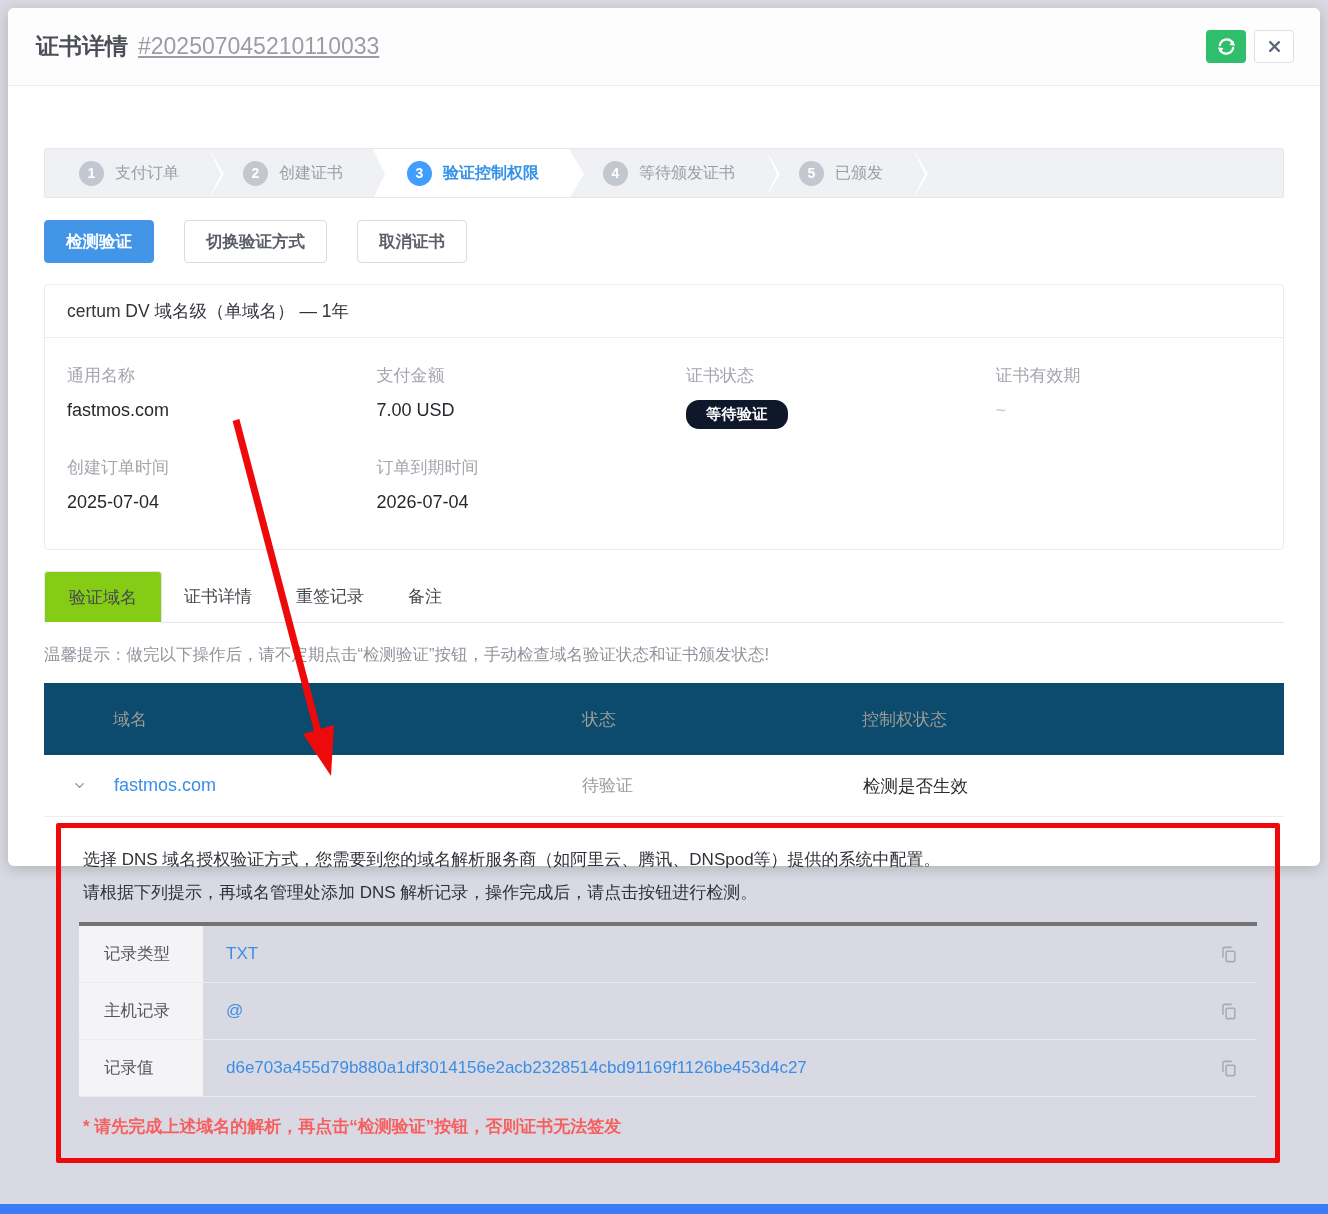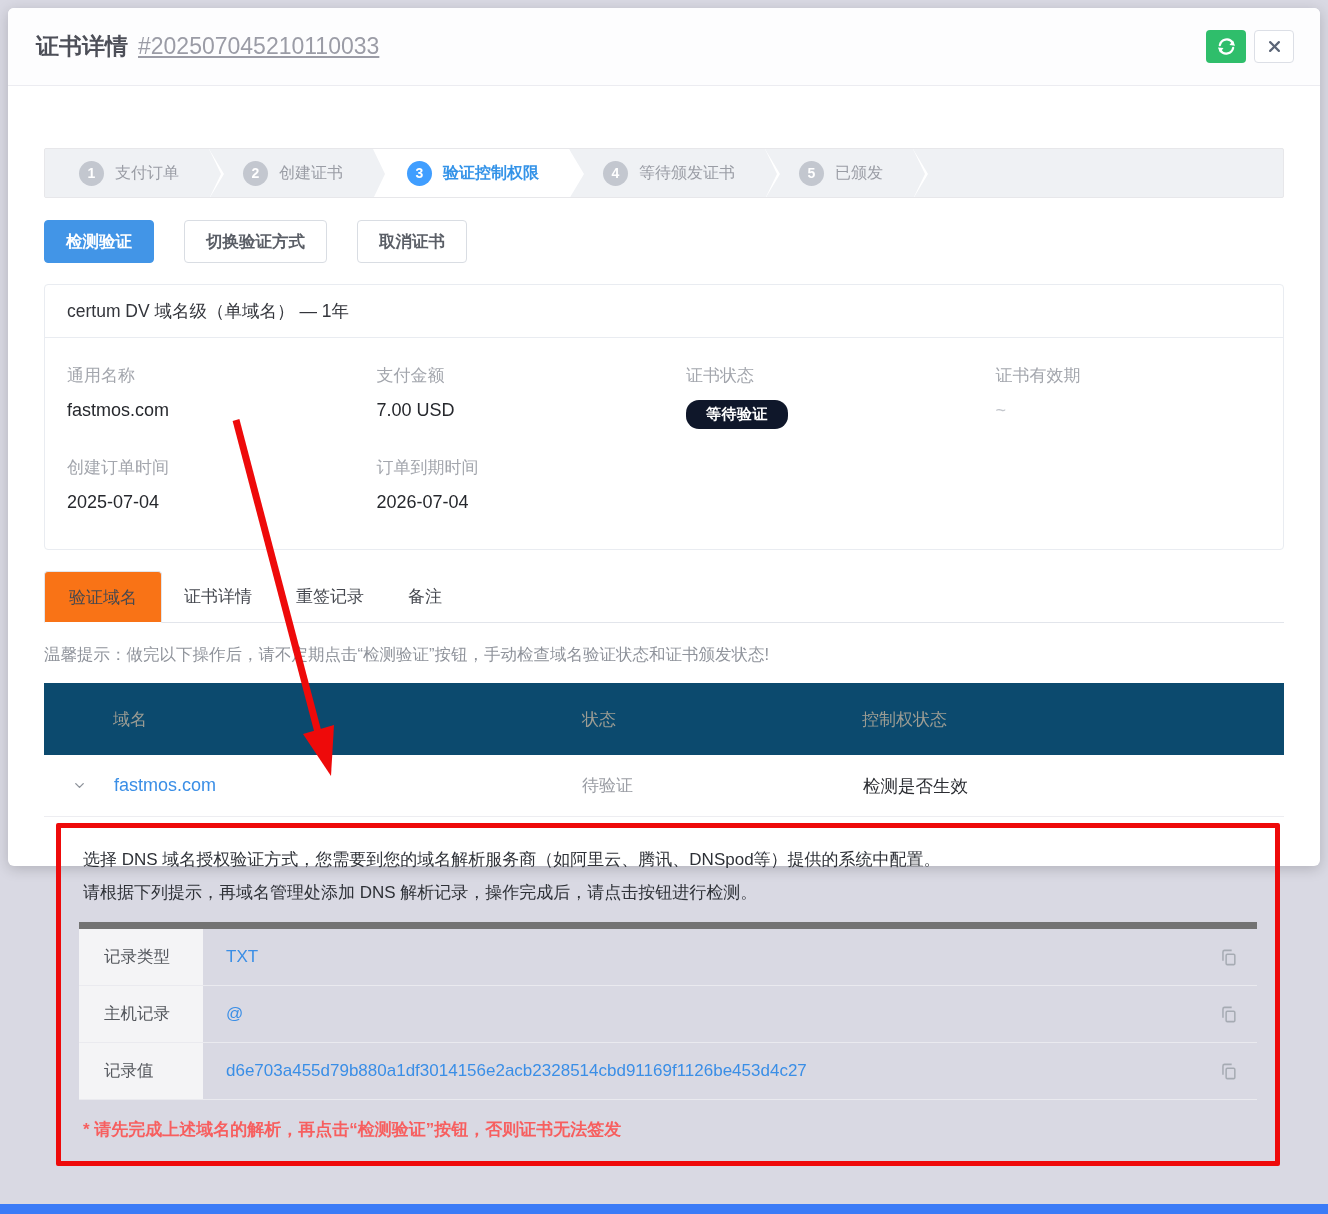--- a/index.html
+++ b/index.html
@@ -85,21 +85,21 @@
   }
 
   
   .tabs { margin-top:20px; display:flex; align-items:flex-end; border-bottom:1px solid #e2e5eb; height:53px; }
   .tab {
     height:52px; display:flex; align-items:center; padding:0 22px;
     font-size:17px; color:#45484f; cursor:pointer;
   }
   .tab.active {
     border:1px solid #e2e5eb; border-bottom:1px solid #fff; margin-bottom:-1px;
-    border-radius:4px 4px 0 0; background:#f97316; padding:0 24px; font-weight:500;
+    border-radius:4px 4px 0 0; background:#84cc16; padding:0 24px; font-weight:500;
   }
 
   
   .notice { margin-top:21px; font-size:16.5px; color:#8f939b; }
 
   
   .dtable { margin-top:17px; }
   .dtable-head {
     background:#0c4a6e; height:72px;
     display:grid; grid-template-columns:70px 436px 280px 1fr; align-items:center;
@@ -115,21 +115,21 @@
   .cell-domain a { font-size:18px; color:#3a8ee6; text-decoration:none; font-weight:500; cursor:pointer; }
   .cell-status { padding-left:32px; font-size:17px; color:#9a9da4; }
   .cell-control { padding-left:33px; font-size:17.5px; color:#2b2d32; }
 
   
   .dns-panel {
     margin:6px 4px 0 12px; border:5px solid #ee0a0a; border-radius:2px;
     padding:16px 18px 20px;
   }
   .dns-text { font-size:17px; color:#2e3137; line-height:1.92; padding-left:4px; }
-  .records { margin-top:13px; border-top:7px solid #737373; }
+  .records { margin-top:13px; border-top:4px solid #737373; }
   .record-row {
     display:grid; grid-template-columns:124px 1fr 58px; align-items:stretch;
     border-bottom:1px solid #eaeaef; min-height:57px;
   }
   .record-label {
     background:#f4f4f6; display:flex; align-items:center; padding-left:25px;
     font-size:16.5px; color:#54575d;
   }
   .record-value {
     display:flex; align-items:center; padding-left:23px;

